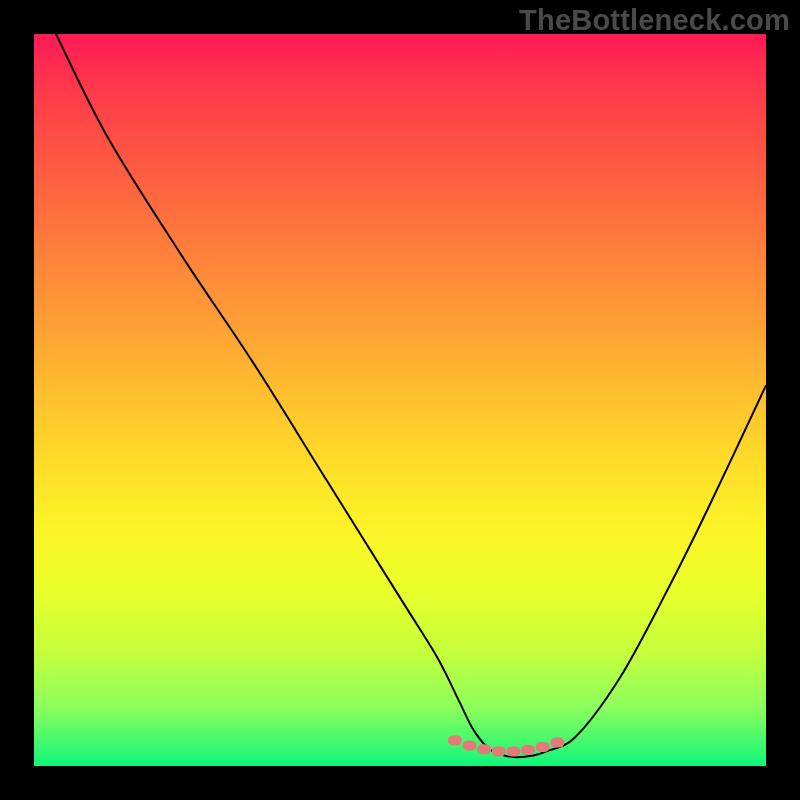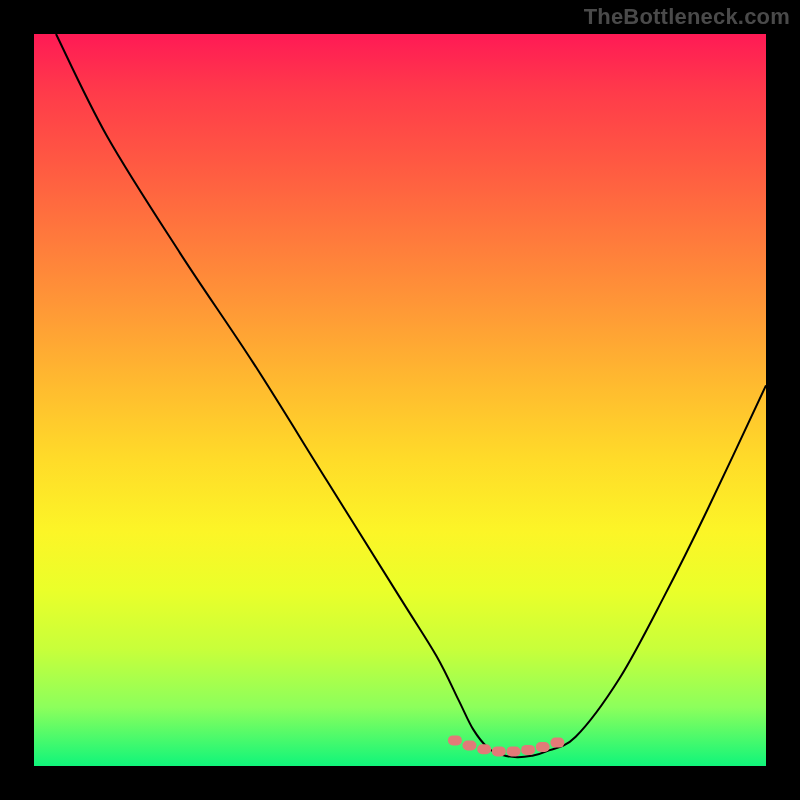--- a/index.html
+++ b/index.html
@@ -14,21 +14,21 @@
   .frame {
     position: relative;
     width: 800px;
     height: 800px;
     background: #000;
   }
   .watermark {
     position: absolute;
     top: 4px;
     right: 10px;
-    font-size: 22px;
+    font-size: 29px;
     font-weight: 600;
     color: #4a4a4a;
     letter-spacing: 0.2px;
     z-index: 5;
   }
   .plot-area {
     position: absolute;
     left: 34px;
     top: 34px;
     width: 732px;

